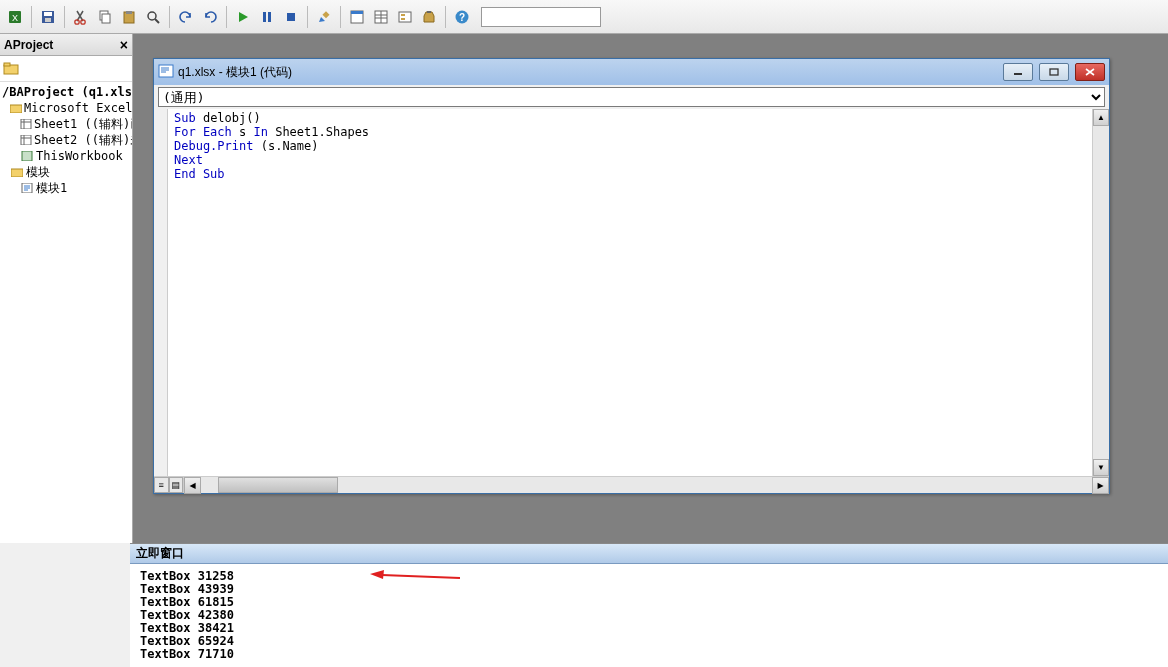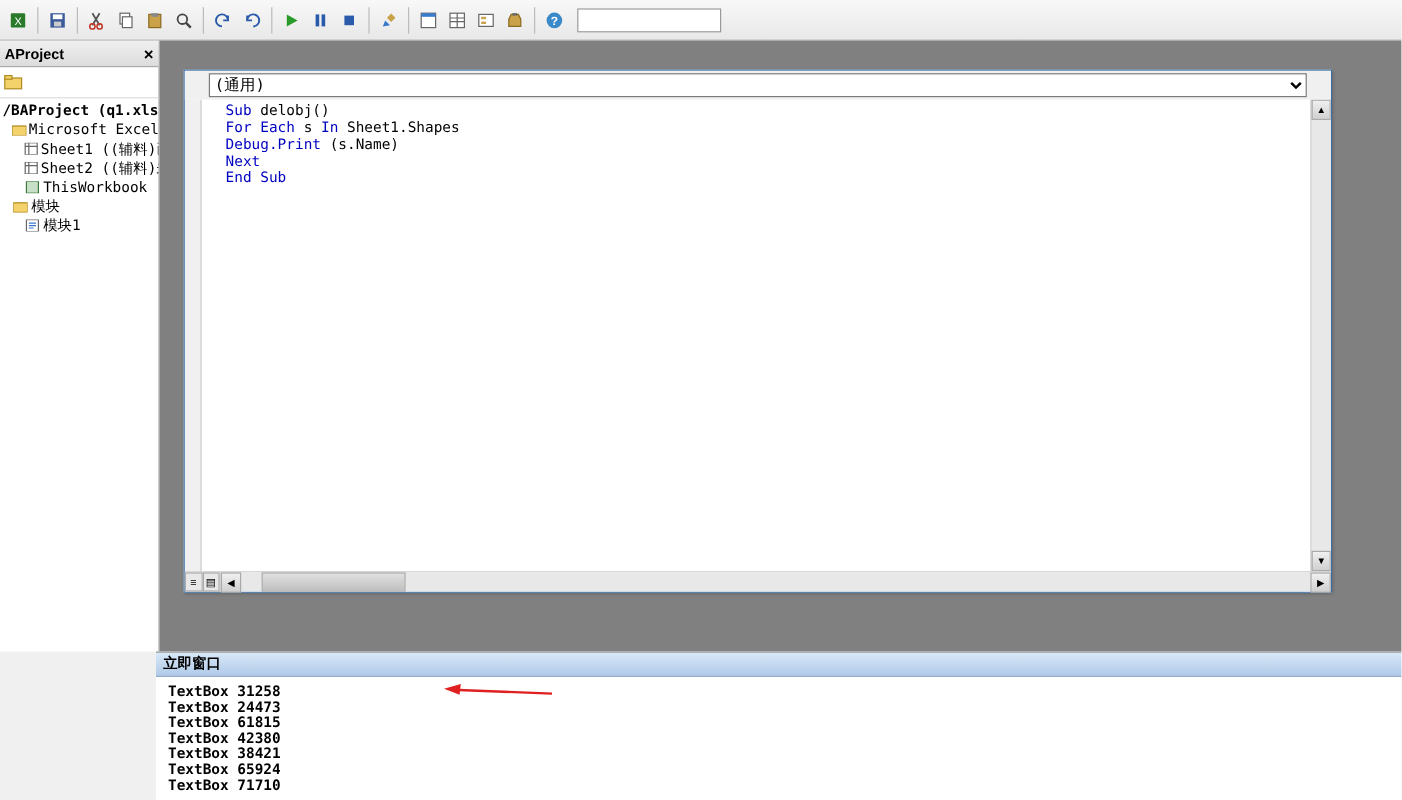--- a/index.html
+++ b/index.html
@@ -29,25 +29,25 @@
 
 
 .mdi { flex: 1; background: #808080; position: relative; }
 
 
 .codewin { position: absolute; left: 20px; top: 24px; width: 957px; height: 436px; background: #fff; border: 1px solid #3a6ea5; box-shadow: 1px 1px 3px rgba(0,0,0,0.3); display: flex; flex-direction: column; }
 .codewin-title { height: 26px; background: linear-gradient(#bcd3ee,#a0c0e8); display: flex; align-items: center; padding: 0 4px; gap: 4px; }
 .codewin-title .title-text { flex: 1; font-weight: normal; }
 .win-btn { width: 30px; height: 18px; border: 1px solid #5a7a9a; background: linear-gradient(#e8f0f8,#c8d8e8); display: flex; align-items: center; justify-content: center; border-radius: 2px; margin-left: 2px; cursor: pointer; }
 .win-btn.close { background: linear-gradient(#e86860,#c03028); border-color: #802018; }
-.combo-row { height: 24px; display: flex; gap: 16px; padding: 2px 20px; background: #f0f0f0; }
+.combo-row { height: 24px; display: flex; gap: 16px; padding: 2px 4px; background: #f0f0f0; }
 .combo-row select { flex: 1; height: 20px; font-family: SimSun, monospace; font-size: 13px; border: 1px solid #7a7a7a; background: #fff; }
 .code-body { flex: 1; display: flex; overflow: hidden; position: relative; }
 .code-margin { width: 14px; background: #f0f0f0; border-right: 1px solid #ccc; }
-.code-text { flex: 1; font-family: "NSimSun","SimSun",monospace; font-size: 12px; padding: 2px 20px; white-space: pre; line-height: 14px; }
+.code-text { flex: 1; font-family: "NSimSun","SimSun",monospace; font-size: 12px; padding: 2px 6px; white-space: pre; line-height: 14px; }
 .kw { color: #0000c0; }
 .code-vscroll { width: 17px; background: #e8e8e8; border-left: 1px solid #ccc; display: flex; flex-direction: column; }
 .sc-btn { height: 17px; background: linear-gradient(#f0f0f0,#d0d0d0); border: 1px solid #aaa; display: flex; align-items: center; justify-content: center; font-size: 8px; }
 .sc-track { flex: 1; background: #e8e8e8; }
 .code-foot { height: 17px; display: flex; border-top: 1px solid #ccc; }
 .foot-toggle { width: 30px; display: flex; border-right: 1px solid #ccc; }
 .foot-toggle div { width: 15px; background: #e8e8e8; border: 1px solid #aaa; display: flex; align-items: center; justify-content: center; font-size: 9px; }
 .code-hscroll { flex: 1; background: #e8e8e8; display: flex; }
 .hthumb { width: 120px; background: linear-gradient(#e0e0e0,#c0c0c0); border: 1px solid #aaa; margin-left: 17px; }
 
@@ -246,20 +246,44 @@
               <line x1="3" y1="7" x2="7" y2="7" stroke="#3a7aca"></line>
             </svg>
           </span>
           <span>模块1</span>
         </div>
     </div>
   </div>
 
   <div class="mdi">
     <div class="codewin">
+      <div class="codewin-title">
+        <span><svg width="16" height="14">
+              <rect x="1" y="1" width="14" height="12" fill="#fff" stroke="#3a7aca"></rect>
+              <line x1="3" y1="4" x2="11" y2="4" stroke="#3a7aca"></line>
+              <line x1="3" y1="6" x2="11" y2="6" stroke="#3a7aca"></line>
+              <line x1="3" y1="8" x2="8" y2="8" stroke="#3a7aca"></line>
+            </svg></span>
+        <span class="title-text">q1.xlsx - 模块1 (代码)</span>
+        <div class="win-btn">
+            <svg width="10" height="8">
+              <line x1="1" y1="6" x2="9" y2="6" stroke="#333" stroke-width="2"></line>
+            </svg>
+          </div>
+        <div class="win-btn">
+            <svg width="10" height="8">
+              <rect x="1" y="1" width="8" height="6" fill="none" stroke="#333" stroke-width="1.3"></rect>
+            </svg>
+          </div>
+        <div class="win-btn close">
+            <svg width="10" height="8">
+              <path d="M1 1 L9 7 M9 1 L1 7" stroke="#fff" stroke-width="1.6"></path>
+            </svg>
+          </div>
+      </div>
       <div class="combo-row">
         <select><option>(通用)</option></select>
       </div>
       <div class="code-body">
         <div class="code-margin"></div>
         <div class="code-text"><span class="kw">Sub </span><span>delobj()</span>
 <span class="kw">For Each </span><span>s </span><span class="kw">In </span><span>Sheet1.Shapes</span>
 <span class="kw">Debug.Print </span><span>(s.Name)</span>
 <span class="kw">Next</span>
 <span class="kw">End Sub</span></div>
@@ -281,21 +305,21 @@
           <div class="sc-btn" style="width:17px">▶</div>
         </div>
       </div>
     </div>
   </div>
 </div>
 
 <div class="immediate">
   <div class="imm-title">立即窗口</div>
   <div class="imm-body"><span>TextBox 31258</span>
-<span>TextBox 24473</span>
+<span>TextBox 43939</span>
 <span>TextBox 61815</span>
 <span>TextBox 42380</span>
 <span>TextBox 38421</span>
 <span>TextBox 65924</span>
 <span>TextBox 71710</span>
     <svg class="arrow" width="90" height="16">
       <line x1="90" y1="8" x2="12" y2="5" stroke="#e02020" stroke-width="2"></line>
       <path d="M0 4 L14 0 L13 9 Z" fill="#e02020"></path>
     </svg>
   </div>

